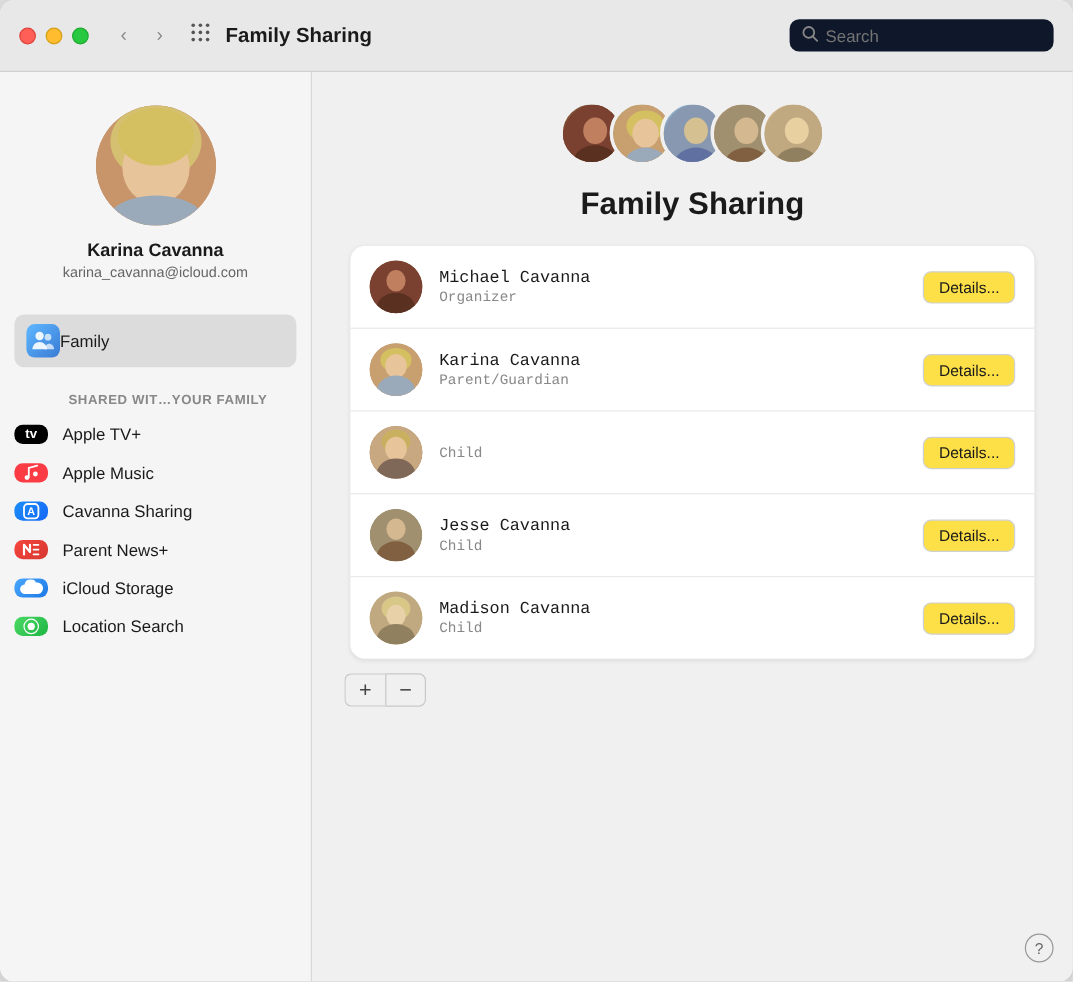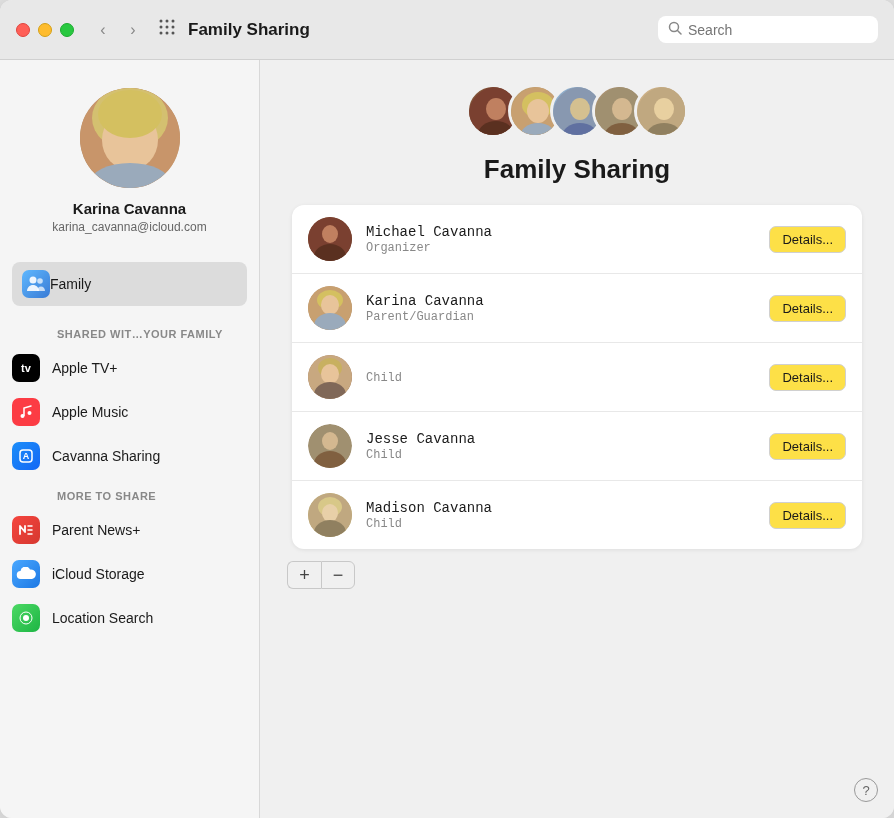--- a/index.html
+++ b/index.html
@@ -66,21 +66,21 @@
     }
     .titlebar-title {
       font-size: 17px;
       font-weight: 600;
       color: #1a1a1a;
       flex: 1;
     }
     .search-bar {
       display: flex;
       align-items: center;
-      background: #ffffff;
+      background: #0f172a;
       border-radius: 8px;
       padding: 5px 10px;
       width: 220px;
       gap: 6px;
     }
     .search-icon-svg {
       color: #888;
       font-size: 14px;
     }
     .search-input {
@@ -180,21 +180,21 @@
     }
     .sidebar-list-item {
       display: flex;
       align-items: center;
       padding: 8px 12px;
       gap: 12px;
       cursor: pointer;
     }
     .app-icon {
       width: 28px;
-      height: 28px;
+      height: 16px;
       border-radius: 7px;
       display: flex;
       align-items: center;
       justify-content: center;
       font-size: 15px;
       flex-shrink: 0;
     }
     .icon-appletv { background: #000; color: #fff; font-weight: 700; font-size: 11px; }
     .icon-applemusic { background: linear-gradient(135deg, #fc3c44, #fc3c44); color: #fff; }
     .icon-purchasesharing { background: linear-gradient(135deg, #1c8ef9, #1467f5); color: #fff; }
@@ -427,21 +427,20 @@
       <div class="sidebar-list-item">
         <div class="app-icon icon-purchasesharing">
           <svg width="16" height="16" viewBox="0 0 16 16" fill="none">
             <rect x="2" y="2" width="12" height="12" rx="3" stroke="white" stroke-width="1.5"></rect>
             <text x="8" y="11" text-anchor="middle" font-size="9" fill="white" font-family="sans-serif" font-weight="700">A</text>
           </svg>
         </div>
         <span class="item-label">Cavanna Sharing</span>
       </div>
 
-      <div class="section-header">MORE TO SHARE</div>
 
       <div class="sidebar-list-item">
         <div class="app-icon icon-applenews">
           <svg width="16" height="16" viewBox="0 0 16 16" fill="none">
             <path d="M2 12V4l5 6V4" stroke="white" stroke-width="1.8" stroke-linecap="round" stroke-linejoin="round"></path>
             <path d="M10 4h4M10 8h4M10 12h4" stroke="white" stroke-width="1.5" stroke-linecap="round"></path>
           </svg>
         </div>
         <span class="item-label">Parent News+</span>
       </div>

